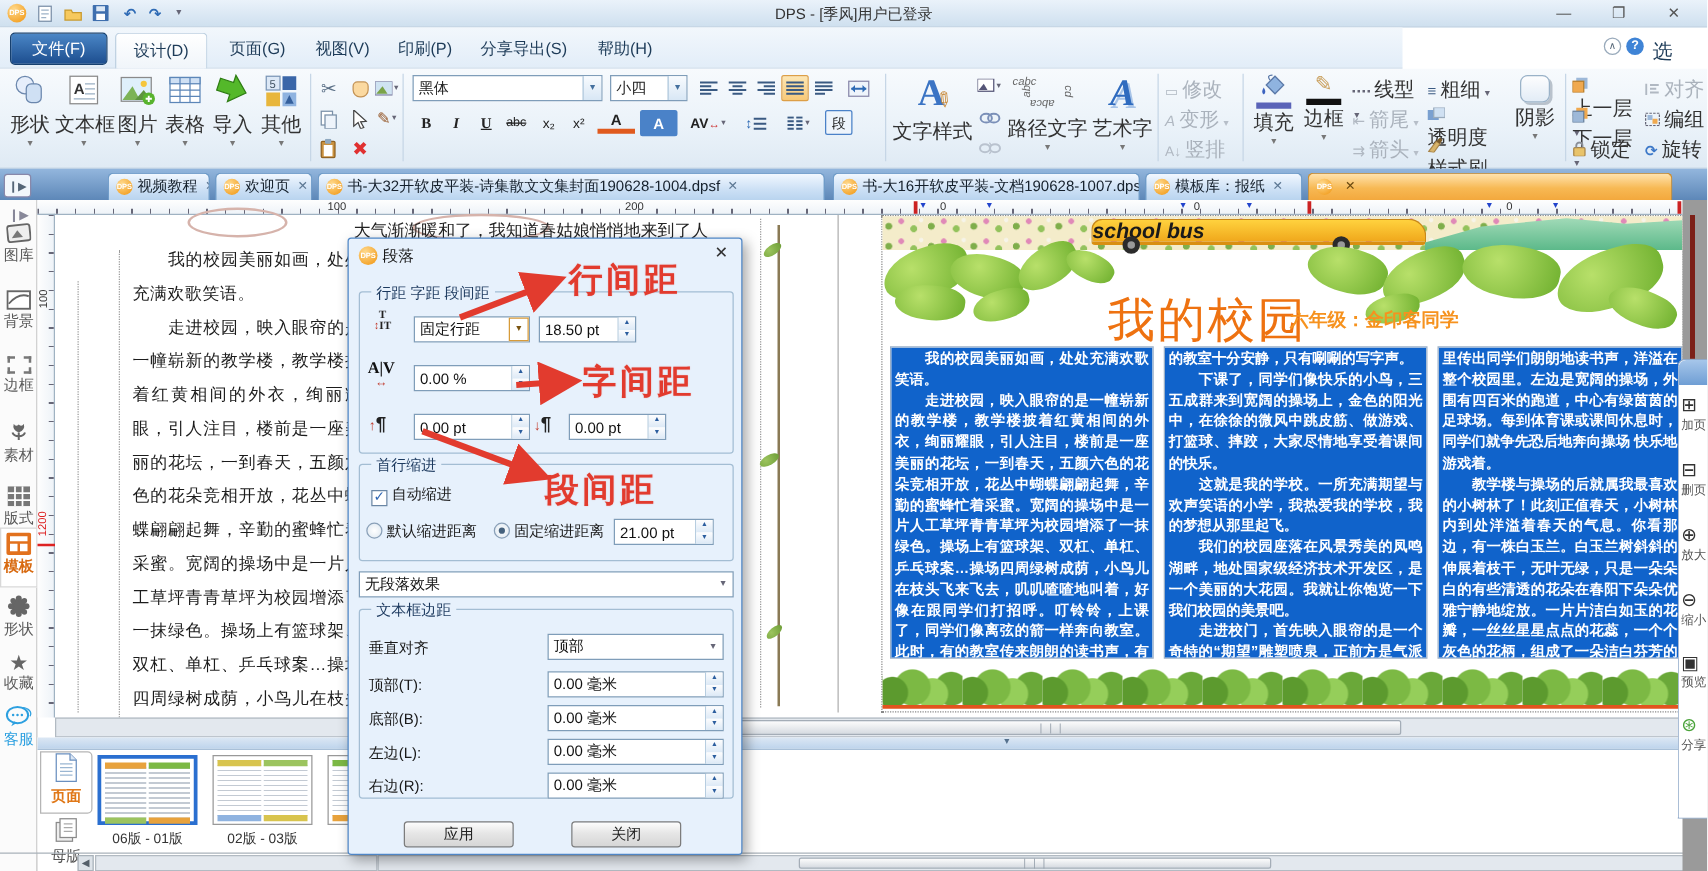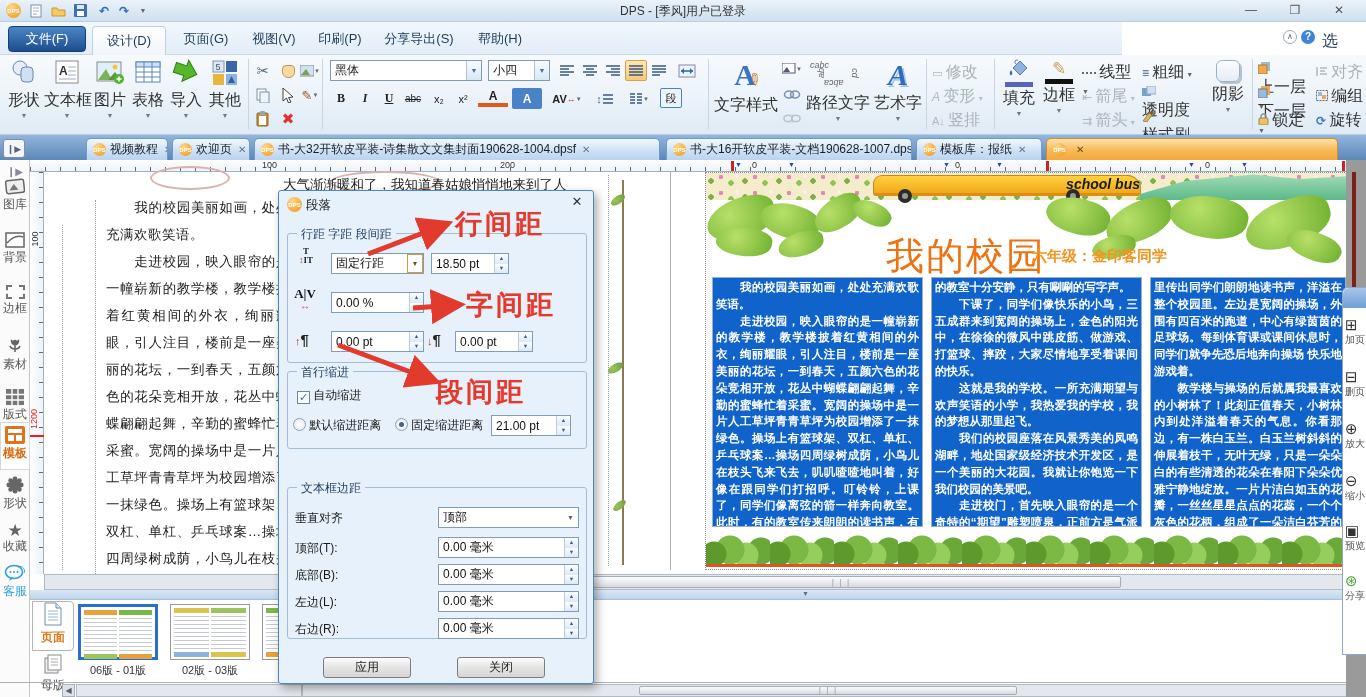--- a/index.html
+++ b/index.html
@@ -47,21 +47,21 @@
 .rnum{position:absolute;font-size:9px;color:#333}
 .bmark{position:absolute;top:1px;font-size:7px;color:#2244cc;line-height:8px}
 
 .dotv{position:absolute;width:0;border-left:1px dotted #9a9a9a}
 #bookcol{position:absolute;left:106px;top:194px;width:184px;height:380px;overflow:hidden;font-size:13.5px;line-height:27px;color:#1c1c1c;text-align:justify;white-space:pre-wrap;letter-spacing:.5px}
 #booktop{position:absolute;left:283px;top:176px;width:312px;height:17px;overflow:hidden;white-space:nowrap;font-size:13.5px;color:#222}
 .arc{position:absolute;border:2px solid #d6b3ab;border-radius:50%}
 .vleaf{position:absolute;background:radial-gradient(circle at 35% 35%,#9cc45e,#6a9a34);border-radius:50%}
 #newspage{position:absolute;left:705px;top:172px;width:642px;height:398px;background:#fff;border:1px dotted #8a8a8a}
 .meadow{position:absolute;background-color:#f4ecca;background-image:radial-gradient(circle at 5px 8px,#7fae4b 2.5px,transparent 3px),radial-gradient(circle at 15px 4px,#e089b8 2px,transparent 2.5px),radial-gradient(circle at 25px 10px,#93c25c 2.5px,transparent 3px),radial-gradient(circle at 31px 3px,#f6f4ea 1.5px,transparent 2px);background-size:34px 16px}
-#bus{position:absolute;left:873px;top:175px;width:268px;height:21px;background:linear-gradient(#ffd23e,#f0a81c);border:1px solid #c8881a;border-radius:9px 14px 3px 3px;border-bottom:3px solid #d98f12;text-align:right;font-style:italic;font-weight:bold;font-size:14px;color:#1a1a1a;line-height:17px}
+#bus{position:absolute;left:873px;top:175px;width:268px;height:21px;background:linear-gradient(#ffd23e,#f0a81c);border:1px solid #c8881a;border-radius:9px 14px 3px 3px;border-bottom:3px solid #d98f12;text-align:left;font-style:italic;font-weight:bold;font-size:17px;color:#1a1a1a;line-height:17px}
 .wheel{position:absolute;top:189px;width:14px;height:14px;border-radius:50%;background:#999;border:4px solid #2b2b2b}
 #hill{position:absolute;left:1140px;top:173px;width:206px;height:27px;background:linear-gradient(#a5dcba,#5cb98a);clip-path:polygon(0 78%,22% 30%,55% 6%,78% 22%,100% 12%,100% 100%,0 100%)}
 .leaf{position:absolute;background:radial-gradient(circle at 35% 35%,#b8e06a,#6cae2c);border-radius:62% 38% 55% 45%}
 #headline{position:absolute;left:886px;top:231px;font-size:38px;font-weight:normal;color:#ee7211;letter-spacing:2px}
 #grade{position:absolute;left:1032px;top:247px;font-size:15px;font-weight:bold;color:#f6921e}
 .ncol{position:absolute;top:277px;height:250px;background:#fff;border:1px solid #9bb0c8;overflow:hidden}
 .seltext{background:#1063cb;color:#fff;font-size:11.5px;line-height:16.8px;text-align:justify;white-space:pre-wrap;padding:1px 3px;font-weight:bold}
 .grass{position:absolute;background-image:radial-gradient(circle at 8px 30px,#5c9a2e 12px,transparent 13px),radial-gradient(circle at 24px 26px,#7cb944 14px,transparent 15px),radial-gradient(circle at 40px 31px,#95ce5a 12px,transparent 13px),radial-gradient(circle at 55px 27px,#6aa839 13px,transparent 14px);background-size:64px 40px;background-repeat:repeat-x;background-position:0 bottom}
 
 .scrtrack{position:absolute;background:#e3e8ee;border:1px solid #b2bac2}
@@ -704,20 +704,24 @@
     <div class="ab" style="left:14px;top:226px"><span class="rd"></span> <span>默认缩进距离</span></div>
     <div class="ab" style="left:116px;top:226px"><span class="rd sel"></span> <span>固定缩进距离</span></div>
     <div class="fld" style="left:212px;top:224px;width:80px;height:21px">
         <span>21.00 pt</span>
         <span class="spn">
           <i>▲</i>
           <i>▼</i>
         </span>
       </div>
 
+    <div class="fld" style="left:8px;top:266px;width:300px;height:21px">
+        <span>无段落效果</span>
+        <span style="margin-left:auto;width:15px;text-align:center;font-size:7px;color:#667">▼</span>
+      </div>
 
     <div class="gb" style="left:8px;top:296px;width:300px;height:152px">
         <b>文本框边距</b>
       </div>
     <div class="ab" style="left:16px;top:319px">垂直对齐</div>
     <div class="fld" style="left:159px;top:316px;width:141px;height:21px">
         <span>顶部</span>
         <span style="margin-left:auto;width:15px;text-align:center;font-size:7px;color:#667">▼</span>
       </div>
     <div class="ab" style="left:16px;top:349px">顶部(T):</div>

